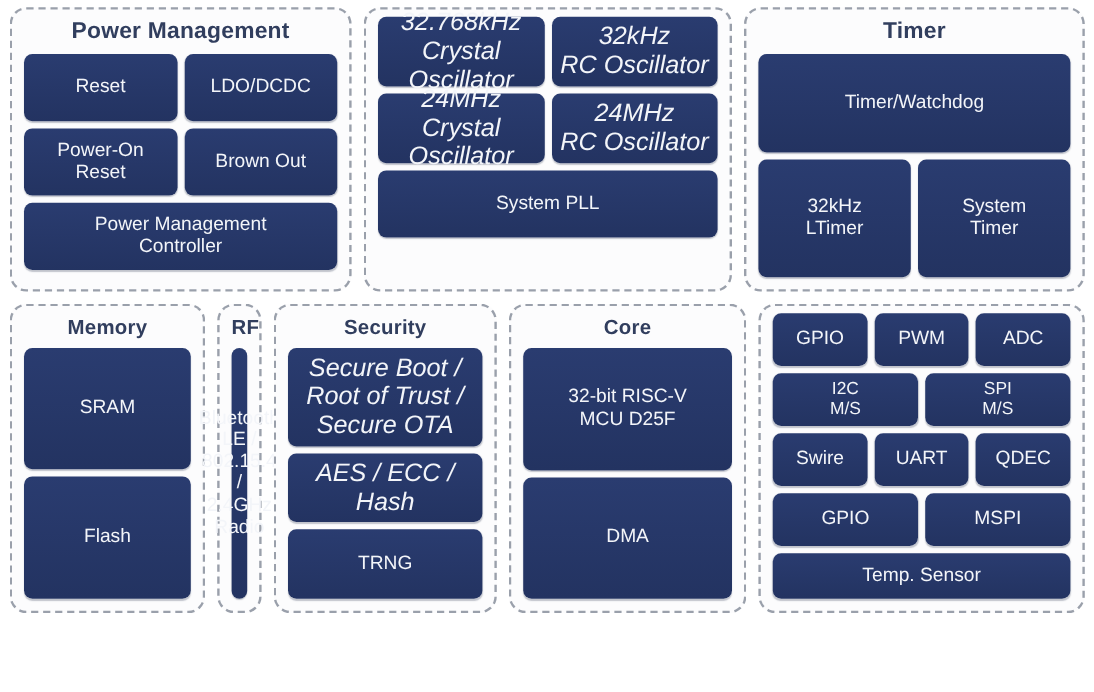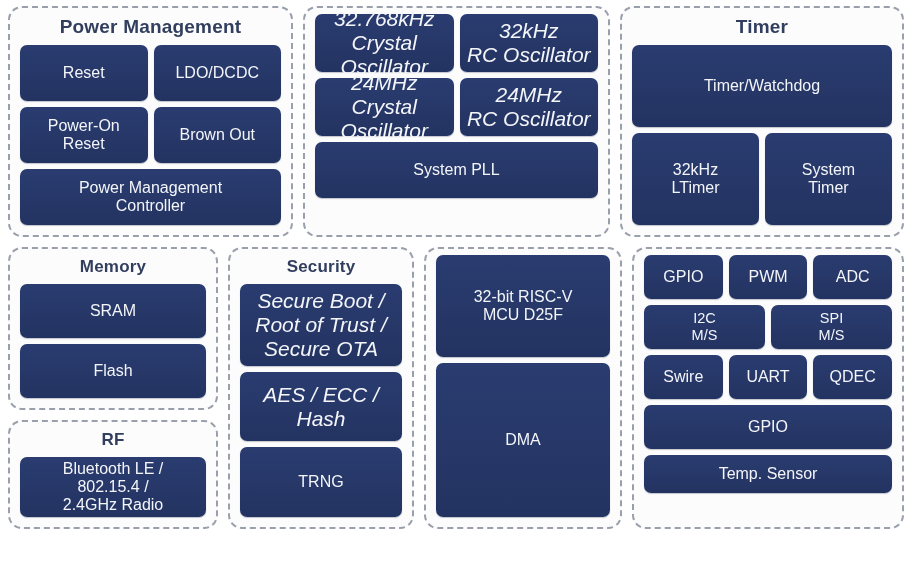--- a/index.html
+++ b/index.html
@@ -89,21 +89,21 @@
   .s16 { font-size: 16px; }
   .s15 { font-size: 21px; font-style: italic; }
   .s14 { font-size: 14.5px; }
 
   
   .g-power { width: 285px; flex: 0 0 285px; }
   .g-clock { width: 307px; flex: 0 0 307px; }
   .g-timer { flex: 1; }
 
   
-  .col-left { width: 210px; flex: 0 0 210px; display:flex; flex-direction:column; gap:10px; }
+  .col-left { width: 210px; flex: 0 0 210px; display:flex; flex-direction:row; gap:10px; }
   .g-memory { flex: 0 0 163px; }
   .g-rf { flex: 1; }
   .g-security { width: 186px; flex: 0 0 186px; }
   .g-core { width: 198px; flex: 0 0 198px; }
   .g-interfaces { flex: 1; }
 
   
   .f-pm-row { flex: 0 0 56px; }
   .f-pm-ctl { flex: 0 0 56px; }
   .f-clk-row { flex: 0 0 58px; }
@@ -286,20 +286,21 @@
         </div>
         <div class="brow f-sec-3">
           <div class="blk s16">
             <span>TRNG</span>
           </div>
         </div>
       </div>
     </div>
 
     <div class="group g-core">
+      <div class="group-title t-md">Core</div>
       <div class="group-body">
         <div class="brow f-core-1">
           <div class="blk s16">
             <div>
               <span>32-bit RISC-V</span>
               <span>MCU D25F</span>
             </div>
           </div>
         </div>
         <div class="brow f-core-2">
@@ -345,20 +346,23 @@
             <span>UART</span>
           </div>
           <div class="blk s16">
             <span>QDEC</span>
           </div>
         </div>
         <div class="brow f-if-row">
           <div class="blk s16">
             <span>GPIO</span>
           </div>
+          <div class="blk s16">
+            <span>MSPI</span>
+          </div>
         </div>
         <div class="brow f-if-temp">
           <div class="blk s16">
             <span>Temp. Sensor</span>
           </div>
         </div>
       </div>
     </div>
 
   </div>

